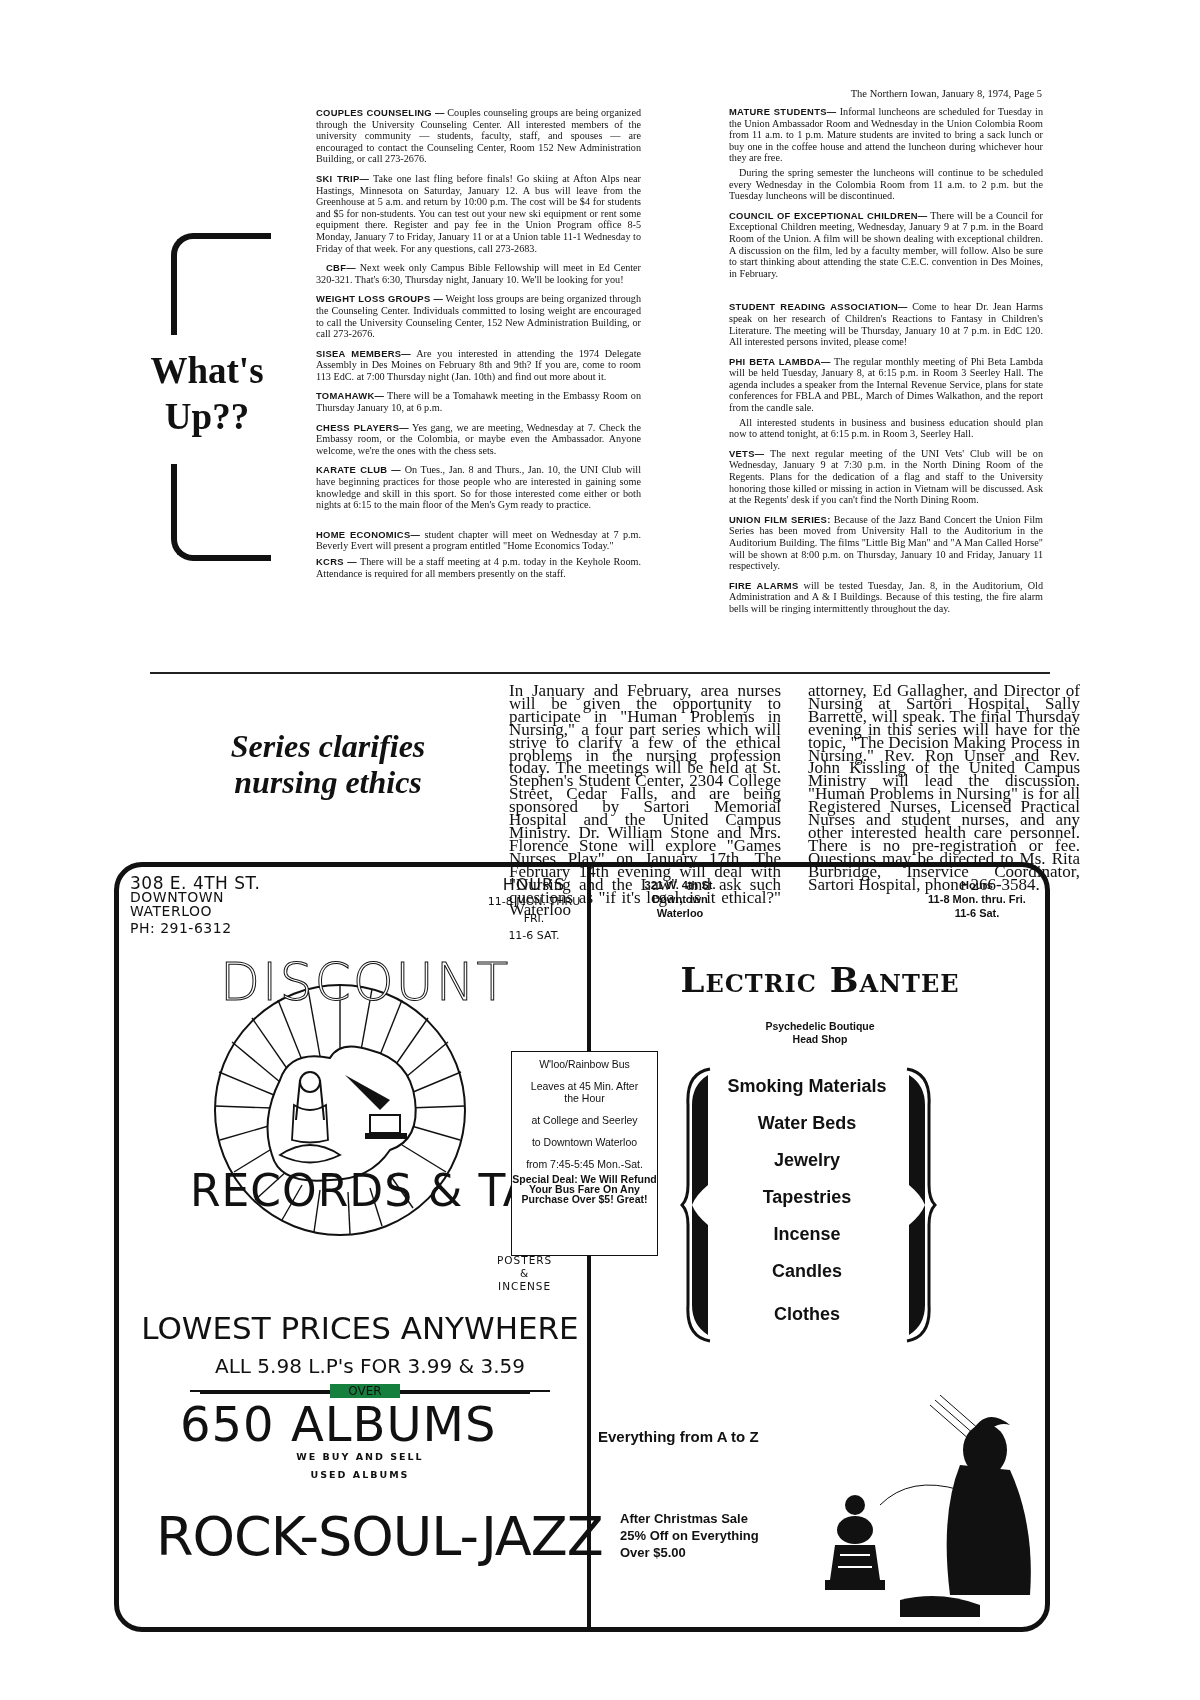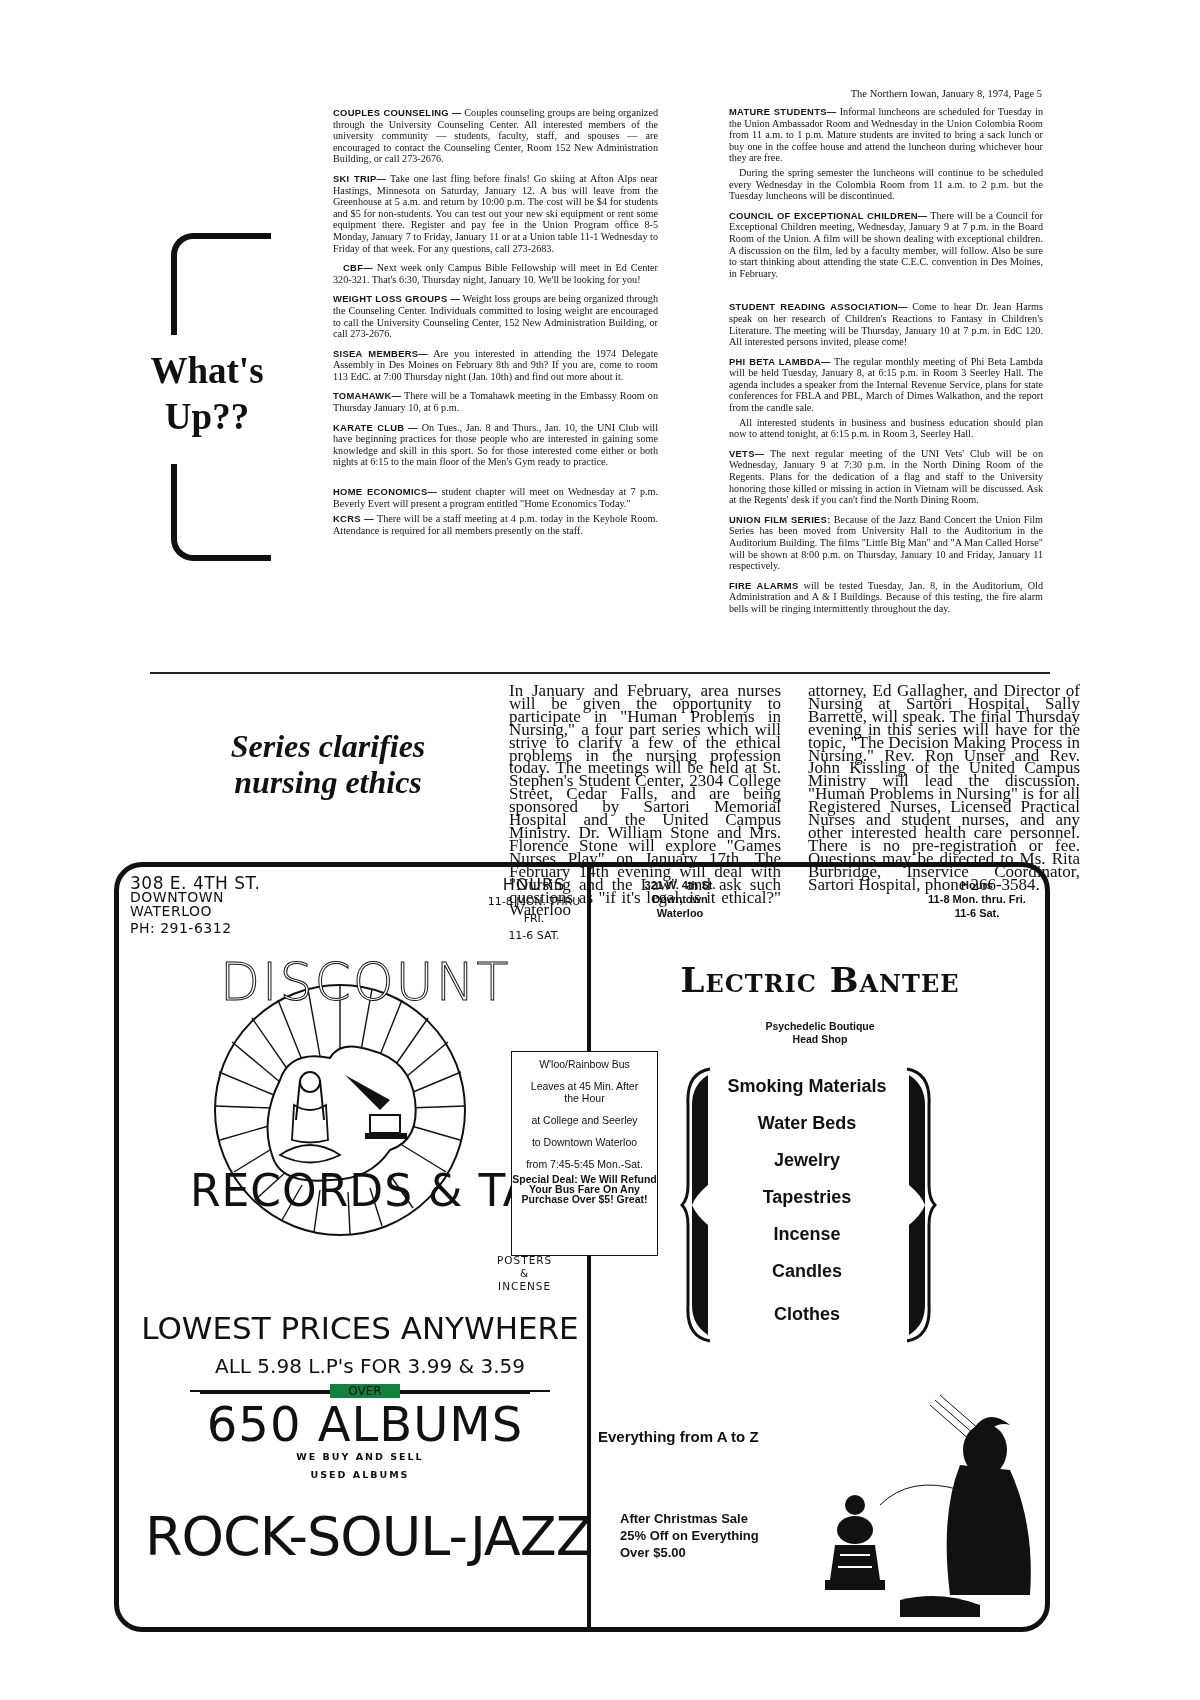--- a/index.html
+++ b/index.html
@@ -36,23 +36,23 @@
   .sun { left: 210px; top: 980px; width: 260px; height: 260px; }
   .discword { left: 220px; top: 952px; font-family: "DejaVu Sans", sans-serif; font-size: 52px; font-weight: 300; letter-spacing: 2px; -webkit-text-stroke: 1px #111; color: #fff; }
   .recword { left: 190px; top: 1165px; font-size: 44px; letter-spacing: 1px; }
 
   .posters { left: 497px; top: 1254px; font-size: 10.5px; line-height: 13px; text-align: center; letter-spacing: 1px; }
 
   .lowest { left: 120px; top: 1310px; width: 480px; text-align: center; font-size: 31px; letter-spacing: 0px; font-weight: normal; }
   .allprice { left: 190px; top: 1354px; width: 360px; text-align: center; font-size: 20px; border-bottom: 2px solid #111; padding-bottom: 12px; }
   .over-line { left: 200px; top: 1392px; width: 330px; height: 2px; background: #111; }
   .over { left: 330px; top: 1384px; width: 70px; text-align: center; background: #15803d; font-size: 12px; }
-  .albums { left: 180px; top: 1396px; width: 370px; text-align: center; font-size: 48px; font-weight: normal; letter-spacing: 1px; }
+  .albums { left: 180px; top: 1396px; width: 370px; text-align: left; font-size: 48px; font-weight: normal; letter-spacing: 1px; }
   .weBuy { left: 250px; top: 1448px; width: 220px; text-align: center; font-size: 9.5px; line-height: 18px; font-weight: bold; letter-spacing: 2px; }
-  .rock { left: 145px; top: 1505px; font-size: 54px; letter-spacing: -1px; }
+  .rock { left: 156px; top: 1505px; font-size: 54px; letter-spacing: -1px; }
 
   .bus { left: 511px; top: 1051px; width: 147px; height: 205px; border: 1.5px solid #111; text-align: center; font-family: "Liberation Sans", sans-serif; font-size: 10.5px; line-height: 12px; padding-top: 6px; background: #fff; }
   .bus div { margin-bottom: 10px; }
   .bus .deal { font-weight: bold; line-height: 10px; margin-bottom: 0; }
 
   .lb-addr { left: 620px; top: 878px; width: 120px; text-align: center; font-family: "Liberation Sans", sans-serif; font-weight: bold; font-size: 11px; line-height: 14px; }
   .lb-hours { left: 912px; top: 878px; width: 130px; text-align: center; font-family: "Liberation Sans", sans-serif; font-weight: bold; font-size: 11px; line-height: 14px; }
   .lb-name { left: 650px; top: 960px; width: 340px; text-align: center; font-family: "DejaVu Serif", serif; font-weight: bold; font-size: 34px; letter-spacing: 1px; font-variant: small-caps; }
   .lb-sub { left: 720px; top: 1020px; width: 200px; text-align: center; font-family: "Liberation Sans", sans-serif; font-weight: bold; font-size: 10.5px; line-height: 13px; }
 
@@ -71,27 +71,28 @@
 
 <div class="abs folio">The Northern Iowan, January 8, 1974, Page 5</div>
 
 <div class="abs bracket-top"></div>
 <div class="abs whatsup">
   <div>What's</div>
   <div>Up??</div>
 </div>
 <div class="abs bracket-bot"></div>
 
-<div class="abs col" style="left:333px; top:107px; width:325px;">
+<div class="abs col" style="left:316px; top:107px; width:325px;">
   <div class="item"><span class="kicker">COUPLES COUNSELING —</span><span> Couples counseling groups are being organized through the University Counseling Center. All interested members of the university community — students, faculty, staff, and spouses — are encouraged to contact the Counseling Center, Room 152 New Administration Building, or call 273-2676.</span></div>
   <div class="item"><span class="kicker">SKI TRIP—</span><span> Take one last fling before finals! Go skiing at Afton Alps near Hastings, Minnesota on Saturday, January 12. A bus will leave from the Greenhouse at 5 a.m. and return by 10:00 p.m. The cost will be $4 for students and $5 for non-students. You can test out your new ski equipment or rent some equipment there. Register and pay fee in the Union Program office 8-5 Monday, January 7 to Friday, January 11 or at a Union table 11-1 Wednesday to Friday of that week. For any questions, call 273-2683.</span></div>
   <div class="item indent"><span class="kicker">CBF—</span><span> Next week only Campus Bible Fellowship will meet in Ed Center 320-321. That's 6:30, Thursday night, January 10. We'll be looking for you!</span></div>
   <div class="item"><span class="kicker">WEIGHT LOSS GROUPS —</span><span> Weight loss groups are being organized through the Counseling Center. Individuals committed to losing weight are encouraged to call the University Counseling Center, 152 New Administration Building, or call 273-2676.</span></div>
   <div class="item"><span class="kicker">SISEA MEMBERS—</span><span> Are you interested in attending the 1974 Delegate Assembly in Des Moines on February 8th and 9th? If you are, come to room 113 EdC. at 7:00 Thursday night (Jan. 10th) and find out more about it.</span></div>
   <div class="item"><span class="kicker">TOMAHAWK—</span><span> There will be a Tomahawk meeting in the Embassy Room on Thursday January 10, at 6 p.m.</span></div>
+  <div class="item"><span class="kicker">CHESS PLAYERS—</span><span> Yes gang, we are meeting, Wednesday at 7. Check the Embassy room, or the Colombia, or maybe even the Ambassador. Anyone welcome, we're the ones with the chess sets.</span></div>
   <div class="item" style="margin-bottom:18px;"><span class="kicker">KARATE CLUB —</span><span> On Tues., Jan. 8 and Thurs., Jan. 10, the UNI Club will have beginning practices for those people who are interested in gaining some knowledge and skill in this sport. So for those interested come either or both nights at 6:15 to the main floor of the Men's Gym ready to practice.</span></div>
   <div class="item" style="margin-bottom:4px;"><span class="kicker">HOME ECONOMICS—</span><span> student chapter will meet on Wednesday at 7 p.m. Beverly Evert will present a program entitled "Home Economics Today."</span></div>
   <div class="item"><span class="kicker">KCRS —</span><span> There will be a staff meeting at 4 p.m. today in the Keyhole Room. Attendance is required for all members presently on the staff.</span></div>
 </div>
 
 <div class="abs col" style="left:729px; top:106px; width:314px;">
   <div class="item"><span class="kicker">MATURE STUDENTS—</span><span> Informal luncheons are scheduled for Tuesday in the Union Ambassador Room and Wednesday in the Union Colombia Room from 11 a.m. to 1 p.m. Mature students are invited to bring a sack lunch or buy one in the coffee house and attend the luncheon during whichever hour they are free.</span><p class="cont" style="margin-top:3px;">During the spring semester the luncheons will continue to be scheduled every Wednesday in the Colombia Room from 11 a.m. to 2 p.m. but the Tuesday luncheons will be discontinued.</p></div>
   <div class="item" style="margin-bottom:22px;"><span class="kicker">COUNCIL OF EXCEPTIONAL CHILDREN—</span><span> There will be a Council for Exceptional Children meeting, Wednesday, January 9 at 7 p.m. in the Board Room of the Union. A film will be shown dealing with exceptional children. A discussion on the film, led by a faculty member, will follow. Also be sure to start thinking about attending the state C.E.C. convention in Des Moines, in February.</span></div>
   <div class="item"><span class="kicker">STUDENT READING ASSOCIATION—</span><span> Come to hear Dr. Jean Harms speak on her research of Children's Reactions to Fantasy in Children's Literature. The meeting will be Thursday, January 10 at 7 p.m. in EdC 120. All interested persons invited, please come!</span></div>
   <div class="item"><span class="kicker">PHI BETA LAMBDA—</span><span> The regular monthly meeting of Phi Beta Lambda will be held Tuesday, January 8, at 6:15 p.m. in Room 3 Seerley Hall. The agenda includes a speaker from the Internal Revenue Service, plans for state conferences for FBLA and PBL, March of Dimes Walkathon, and the report from the candle sale.</span><p class="cont" style="margin-top:3px;">All interested students in business and business education should plan now to attend tonight, at 6:15 p.m. in Room 3, Seerley Hall.</p></div>

